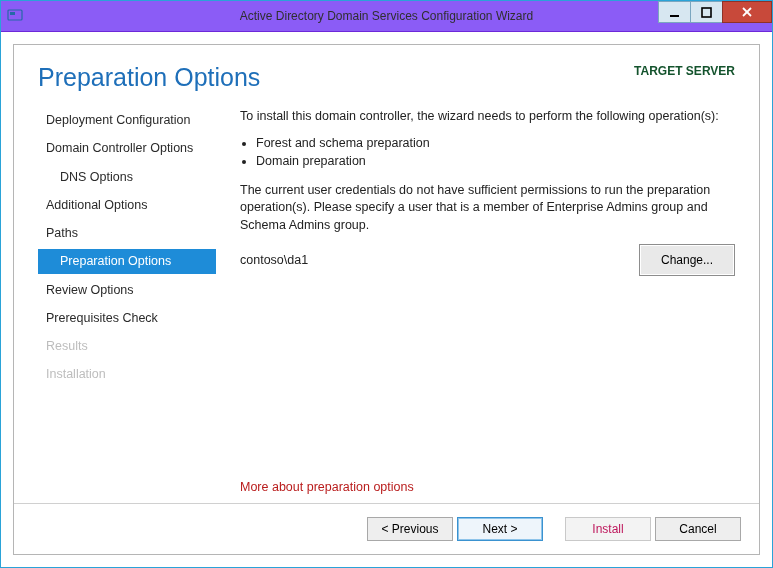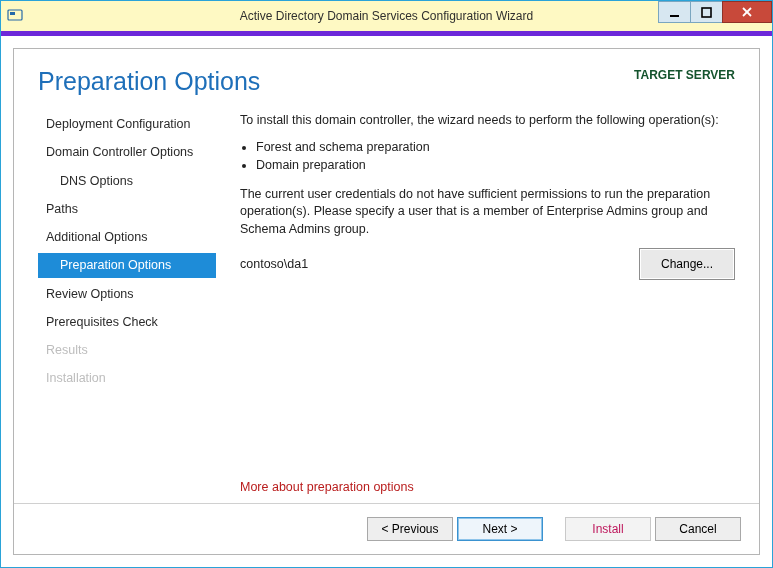--- a/index.html
+++ b/index.html
@@ -14,22 +14,22 @@
     border: 1px solid #2aa3d8;
     box-sizing: border-box;
     display: flex;
     flex-direction: column;
     position: relative;
     background: #fff;
   }
   
   .titlebar {
     height: 30px;
-    background: #fef9c3;
-    border-bottom: 5px solid #6d28d9;
+    background: #8b5cf6;
+    border-bottom: 1px solid #6d28d9;
     display: flex;
     align-items: center;
     position: relative;
   }
   .titlebar .app-icon {
     width: 16px;
     height: 16px;
     margin-left: 6px;
     color: #2569a8;
   }
@@ -231,22 +231,22 @@
       <div class="target">
         <div class="t1">TARGET SERVER</div>
       </div>
     </div>
 
     <div class="body">
       <div class="steps">
         <div class="step">Deployment Configuration</div>
         <div class="step">Domain Controller Options</div>
         <div class="step sub">DNS Options</div>
+        <div class="step">Additional Options</div>
         <div class="step">Paths</div>
-        <div class="step">Additional Options</div>
         <div class="step sub sel">Preparation Options</div>
         <div class="step">Review Options</div>
         <div class="step">Prerequisites Check</div>
         <div class="step dis">Results</div>
         <div class="step dis">Installation</div>
       </div>
 
       <div class="main">
         <p>To install this domain controller, the wizard needs to perform the following operation(s):</p>
         <ul>

